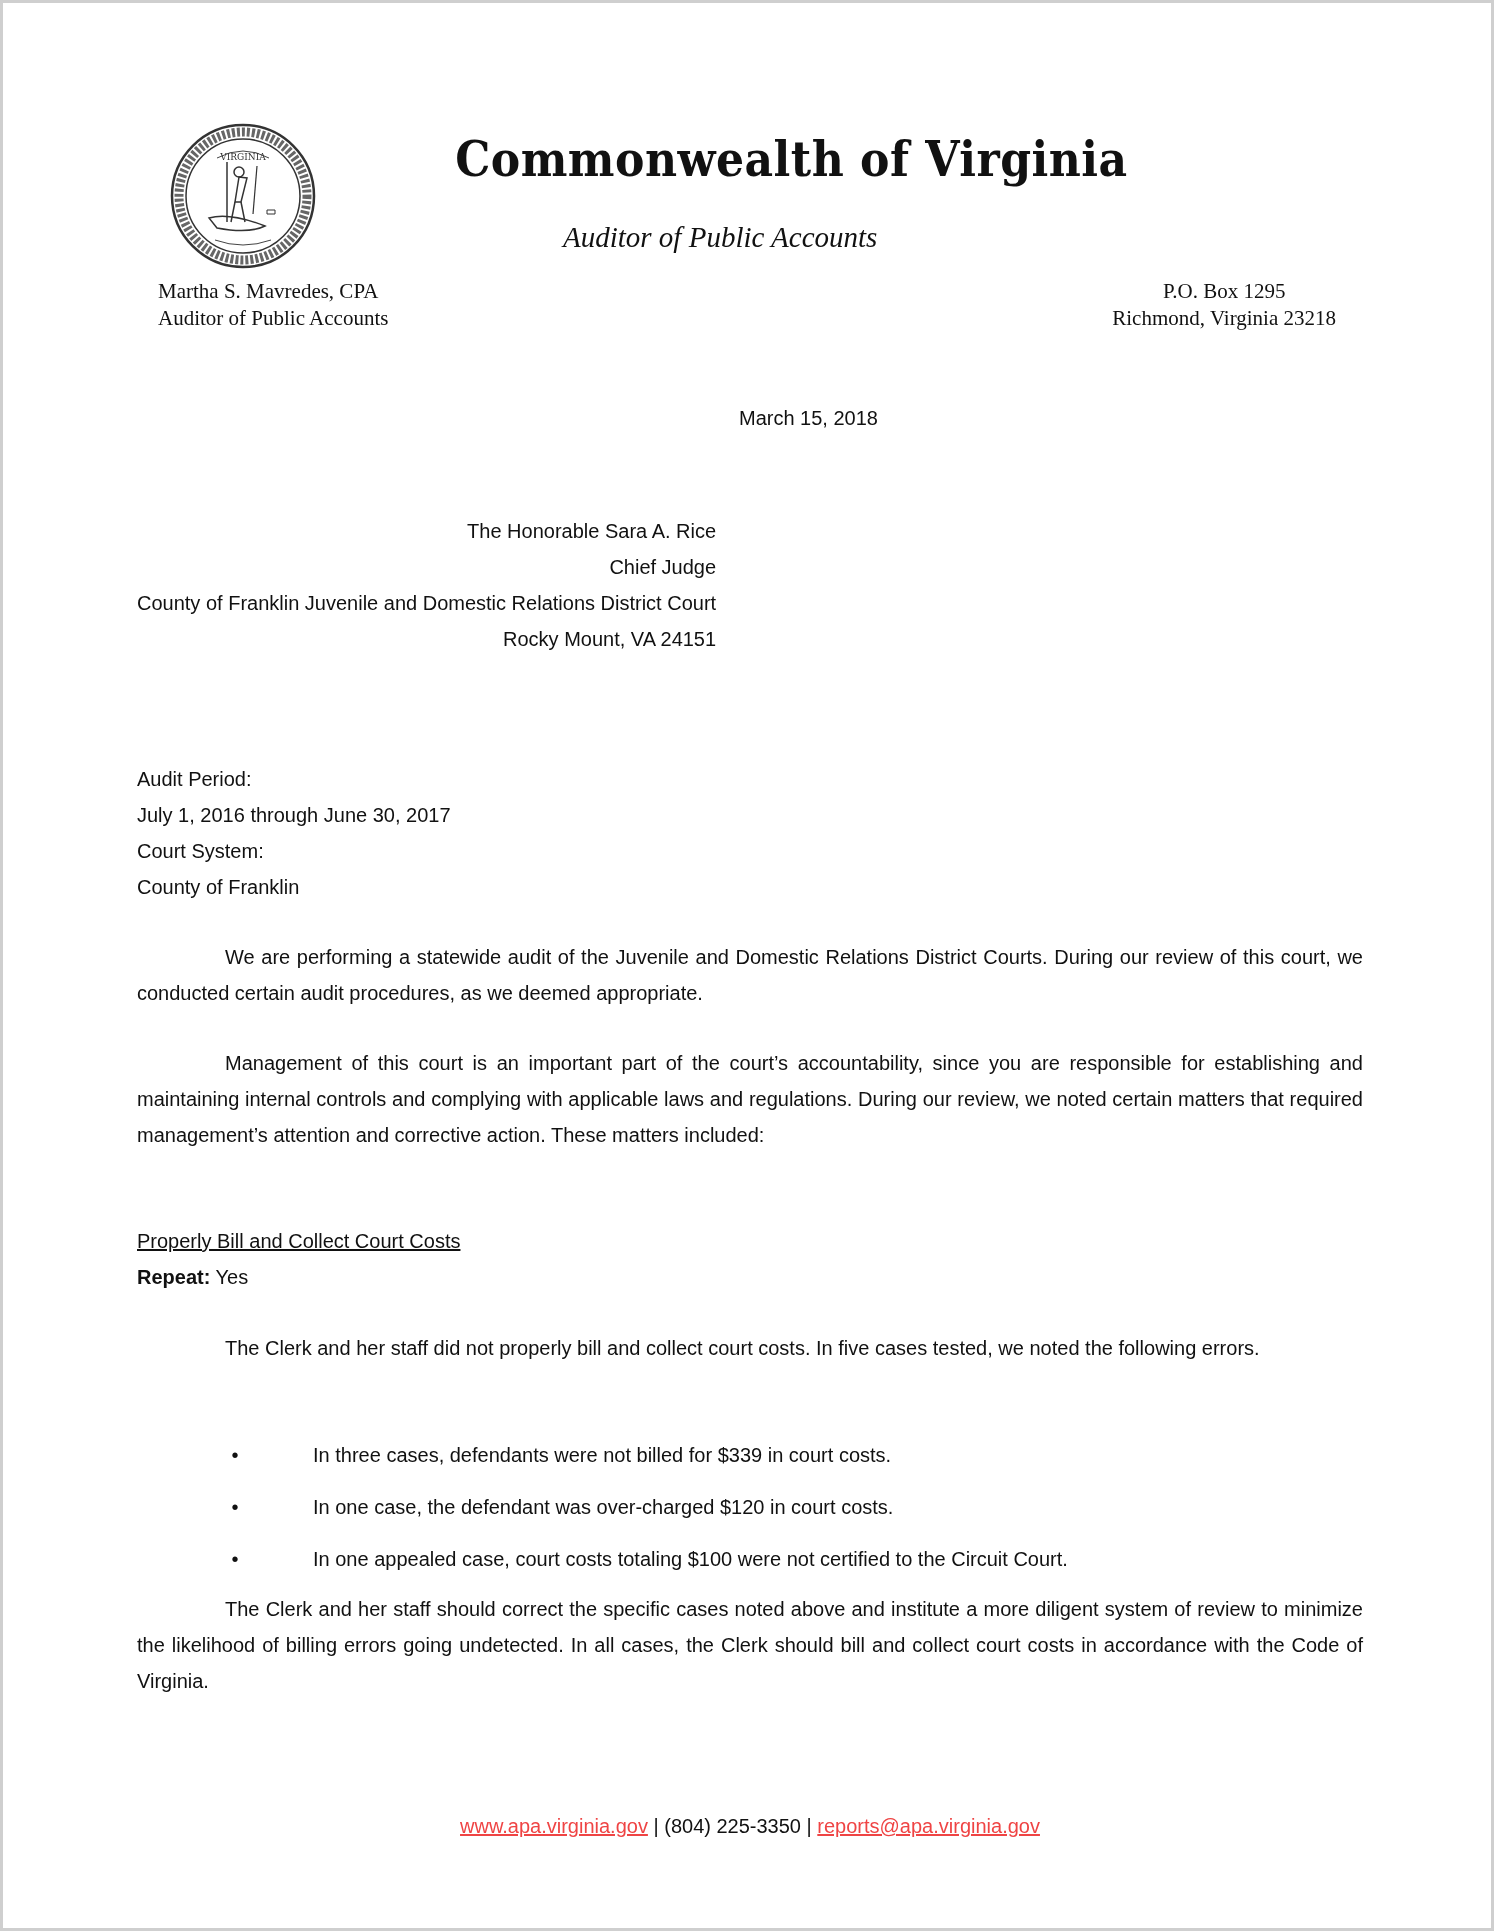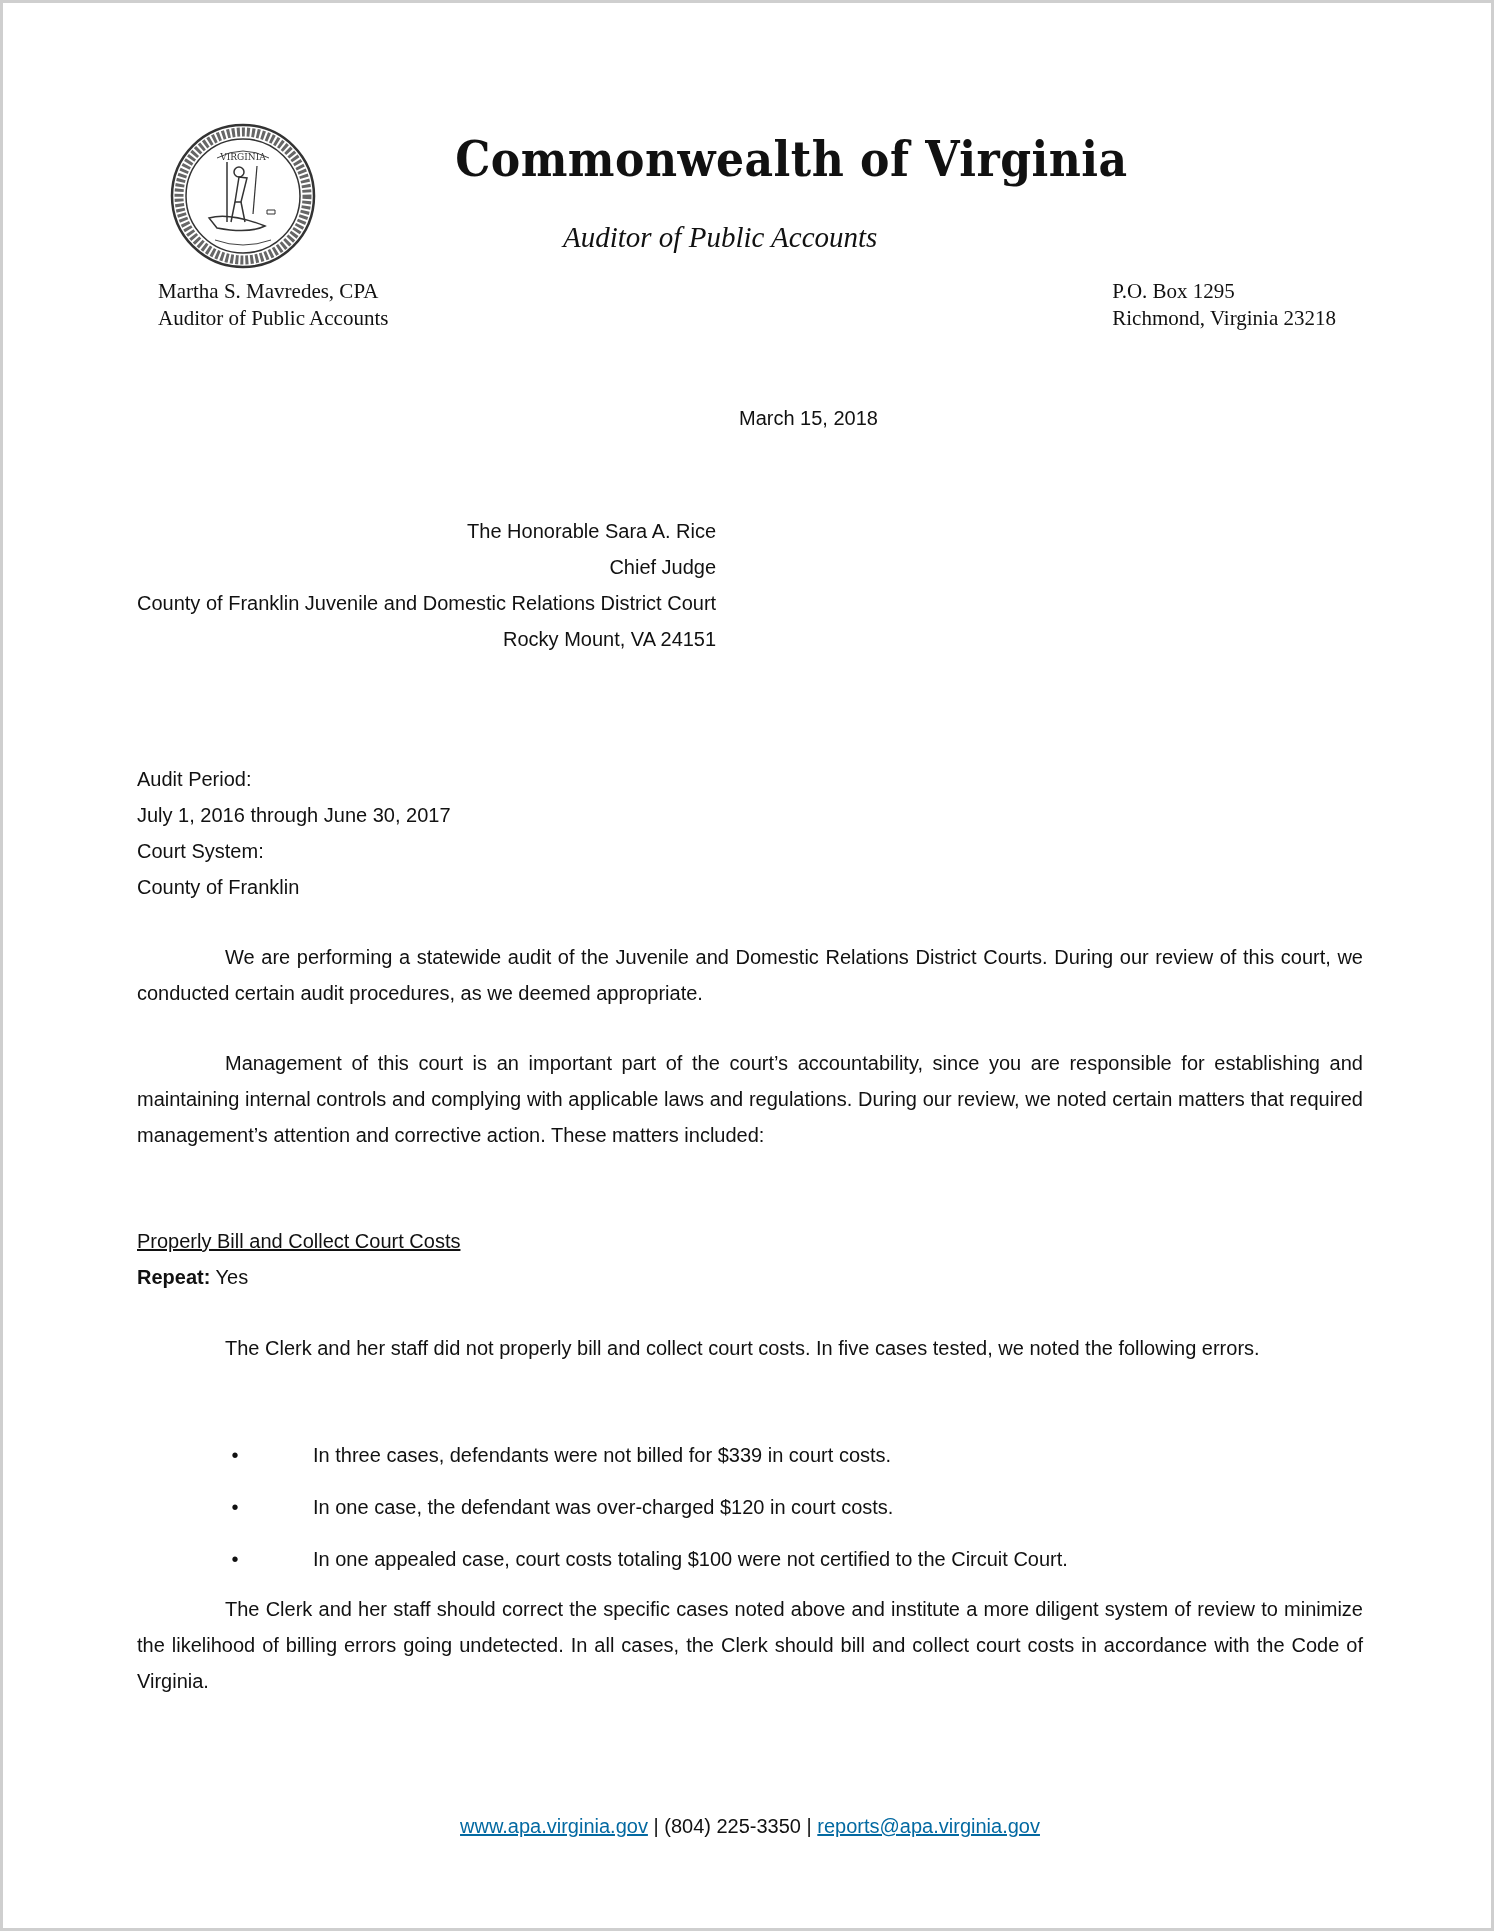--- a/index.html
+++ b/index.html
@@ -36,21 +36,21 @@
   .lh-subtitle {
     position: absolute; left: 560px; top: 218px;
     font-style: italic; font-size: 29px;
   }
   .lh-left {
     position: absolute; left: 155px; top: 275px;
     font-size: 21px; line-height: 27px;
   }
   .lh-right {
     position: absolute; right: 155px; top: 275px;
-    font-size: 21px; line-height: 27px; text-align: left;
+    font-size: 21px; line-height: 27px; text-align: center;
   }
 
   
   .body-text {
     font-family: "Liberation Sans", "DejaVu Sans", sans-serif;
     font-size: 20px; color: #111;
   }
   .date {
     position: absolute; left: 736px; top: 404px;
   }
@@ -93,21 +93,21 @@
   }
   .bullets li .dot {
     position: absolute; left: 88px; top: 0; width: 20px; text-align: center;
   }
   .p4 { top: 1588px; }
 
   .footer {
     position: absolute; left: 0; top: 1805px; width: 1494px;
     text-align: center; line-height: 36px; white-space: nowrap;
   }
-  .footer a { color: #0369a1; text-decoration: underline; text-align: center; }
+  .footer a { color: #ef4444; text-decoration: underline; text-align: center; }
   .footer .sep { color: #111; }
 </style>
 </head>
 <body>
 
 <div class="page">
 
   <svg class="seal" viewBox="0 0 148 148">
     <circle cx="74" cy="74" r="71" fill="none" stroke="#333" stroke-width="2.5"></circle>
     <circle cx="74" cy="74" r="64" fill="none" stroke="#666" stroke-width="9" stroke-dasharray="3 2"></circle>

